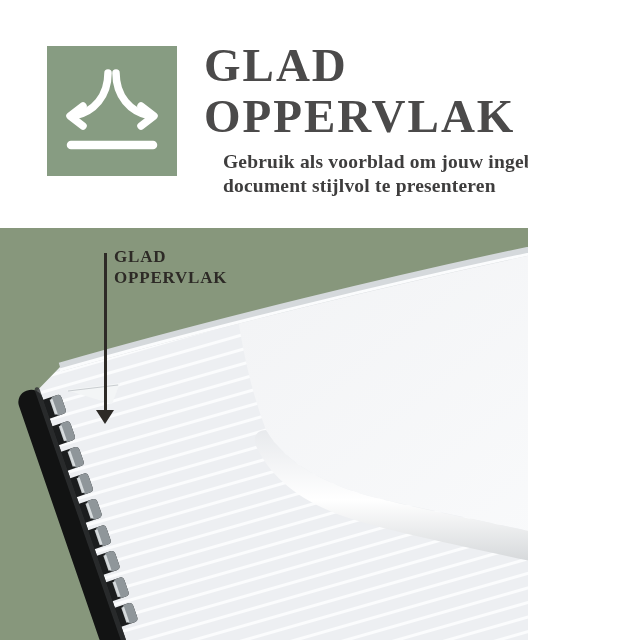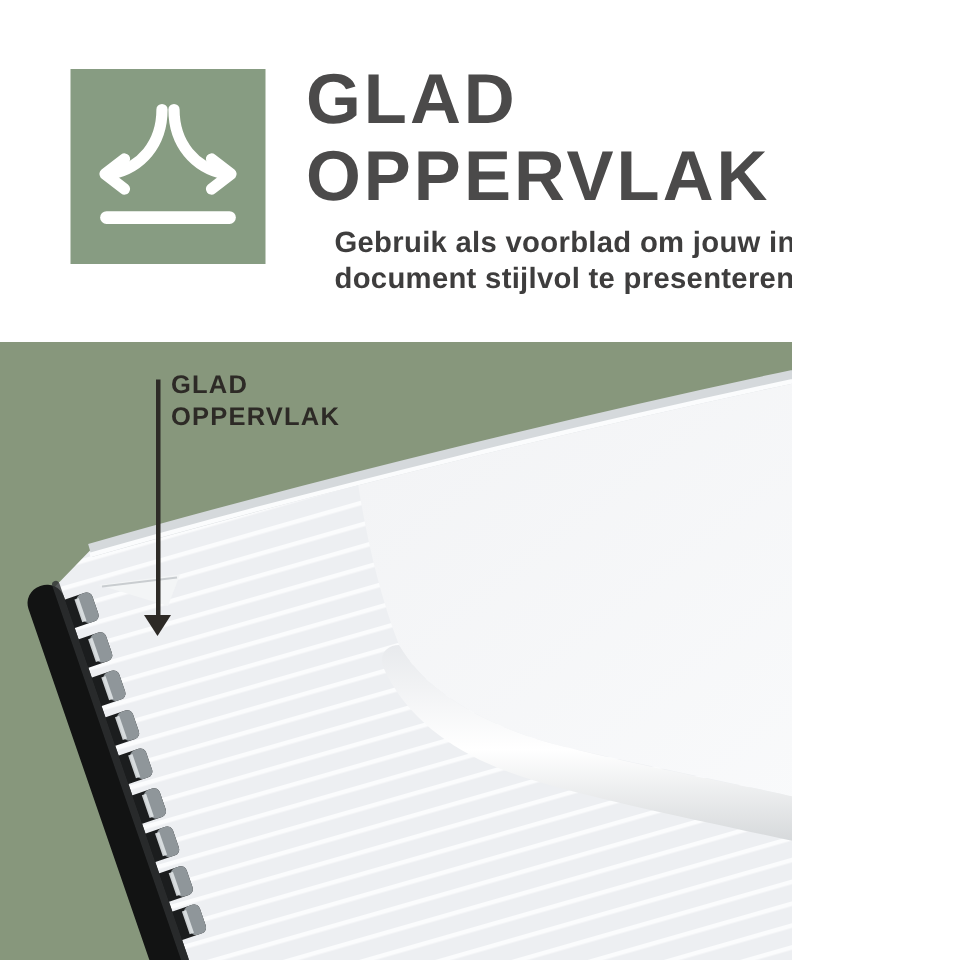--- a/index.html
+++ b/index.html
@@ -1,18 +1,18 @@
 <!DOCTYPE html>
 <html><head>
 <meta charset="utf-8">
 <style>
   html,body{margin:0;padding:0;background:#ffffff;}
   .canvas{
     position:relative;width:528px;height:640px;overflow:hidden;
-    background:#ffffff;font-family:Liberation Sans, sans-serif;
+    background:#ffffff;font-family:Liberation Serif, serif;
   }
   
   .top-section{position:absolute;left:0;top:0;width:640px;height:228px;background:#ffffff;}
   .icon-tile{
     position:absolute;left:47px;top:46px;width:130px;height:130px;
     background:#879c82;
   }
   .icon-tile svg{display:block;width:100%;height:100%;}
   .headline{
     position:absolute;left:204px;top:40px;margin:0;

